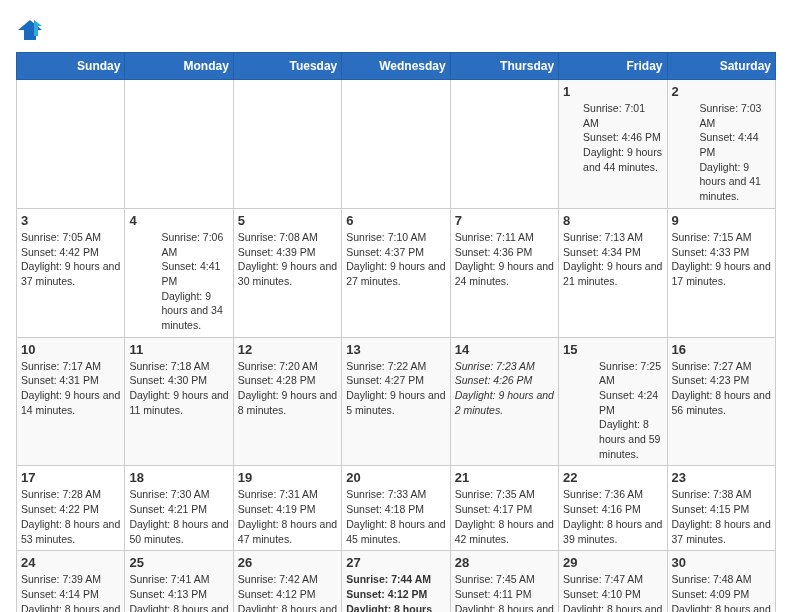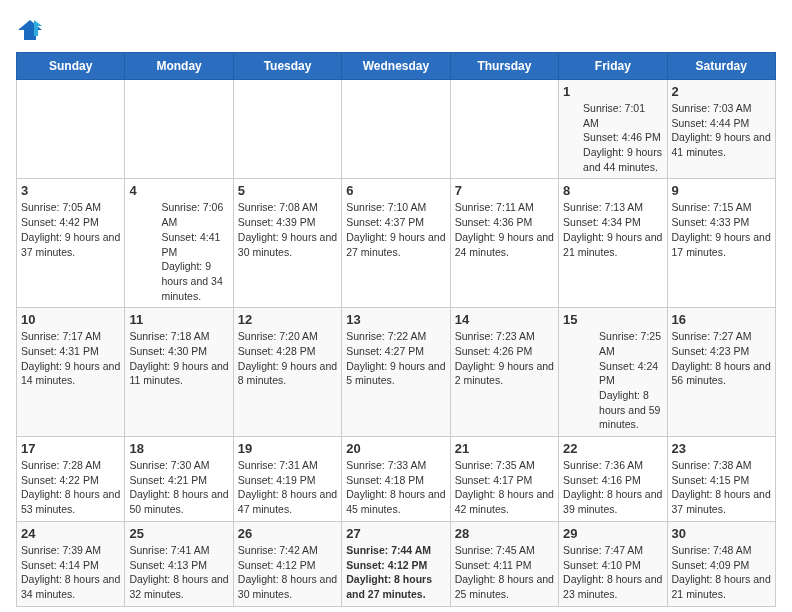--- a/index.html
+++ b/index.html
@@ -46,21 +46,21 @@
     }
     .calendar {
       width: 100%;
       border-collapse: collapse;
       font-size: 11px;
     }
     .calendar thead th {
       background: #2b6dbf;
       color: #fff;
       padding: 6px 4px;
-      text-align: center;
+      text-align: right;
       font-size: 12px;
       font-weight: bold;
       border: 1px solid #2060aa;
     }
     .calendar tbody td {
       border: 1px solid #ccc;
       vertical-align: top;
       padding: 4px;
       width: 107px;
       min-height: 90px;
@@ -126,21 +126,21 @@
         <td class="empty-cell"></td>
         <td class="empty-cell"></td>
         <td>
           <span class="day-number">1</span>
           <div class="day-info" style="white-space: pre-line; margin-left: 20px;">Sunrise: 7:01 AM
 Sunset: 4:46 PM
 Daylight: 9 hours and 44 minutes.</div>
         </td>
         <td>
           <span class="day-number">2</span>
-          <div class="day-info" style="white-space: pre-line;">Sunrise: 7:03 AM
+          <div class="day-info" style="white-space: pre-line; margin-left: 28px;">Sunrise: 7:03 AM
 Sunset: 4:44 PM
 Daylight: 9 hours and 41 minutes.</div>
         </td>
       </tr>
       <tr>
         <td>
           <span class="day-number">3</span>
           <div class="day-info" style="white-space: pre-line;">Sunrise: 7:05 AM
 Sunset: 4:42 PM
 Daylight: 9 hours and 37 minutes.</div>
@@ -202,21 +202,21 @@
 Daylight: 9 hours and 8 minutes.</div>
         </td>
         <td>
           <span class="day-number">13</span>
           <div class="day-info" style="white-space: pre-line;">Sunrise: 7:22 AM
 Sunset: 4:27 PM
 Daylight: 9 hours and 5 minutes.</div>
         </td>
         <td>
           <span class="day-number">14</span>
-          <div class="day-info" style="white-space: pre-line;">Sunrise: 7:23 AM
+          <div class="day-info" style="white-space: pre-line; font-style: italic;">Sunrise: 7:23 AM
 Sunset: 4:26 PM
 Daylight: 9 hours and 2 minutes.</div>
         </td>
         <td>
           <span class="day-number">15</span>
           <div class="day-info" style="white-space: pre-line; margin-left: 36px;">Sunrise: 7:25 AM
 Sunset: 4:24 PM
 Daylight: 8 hours and 59 minutes.</div>
         </td>
         <td>

